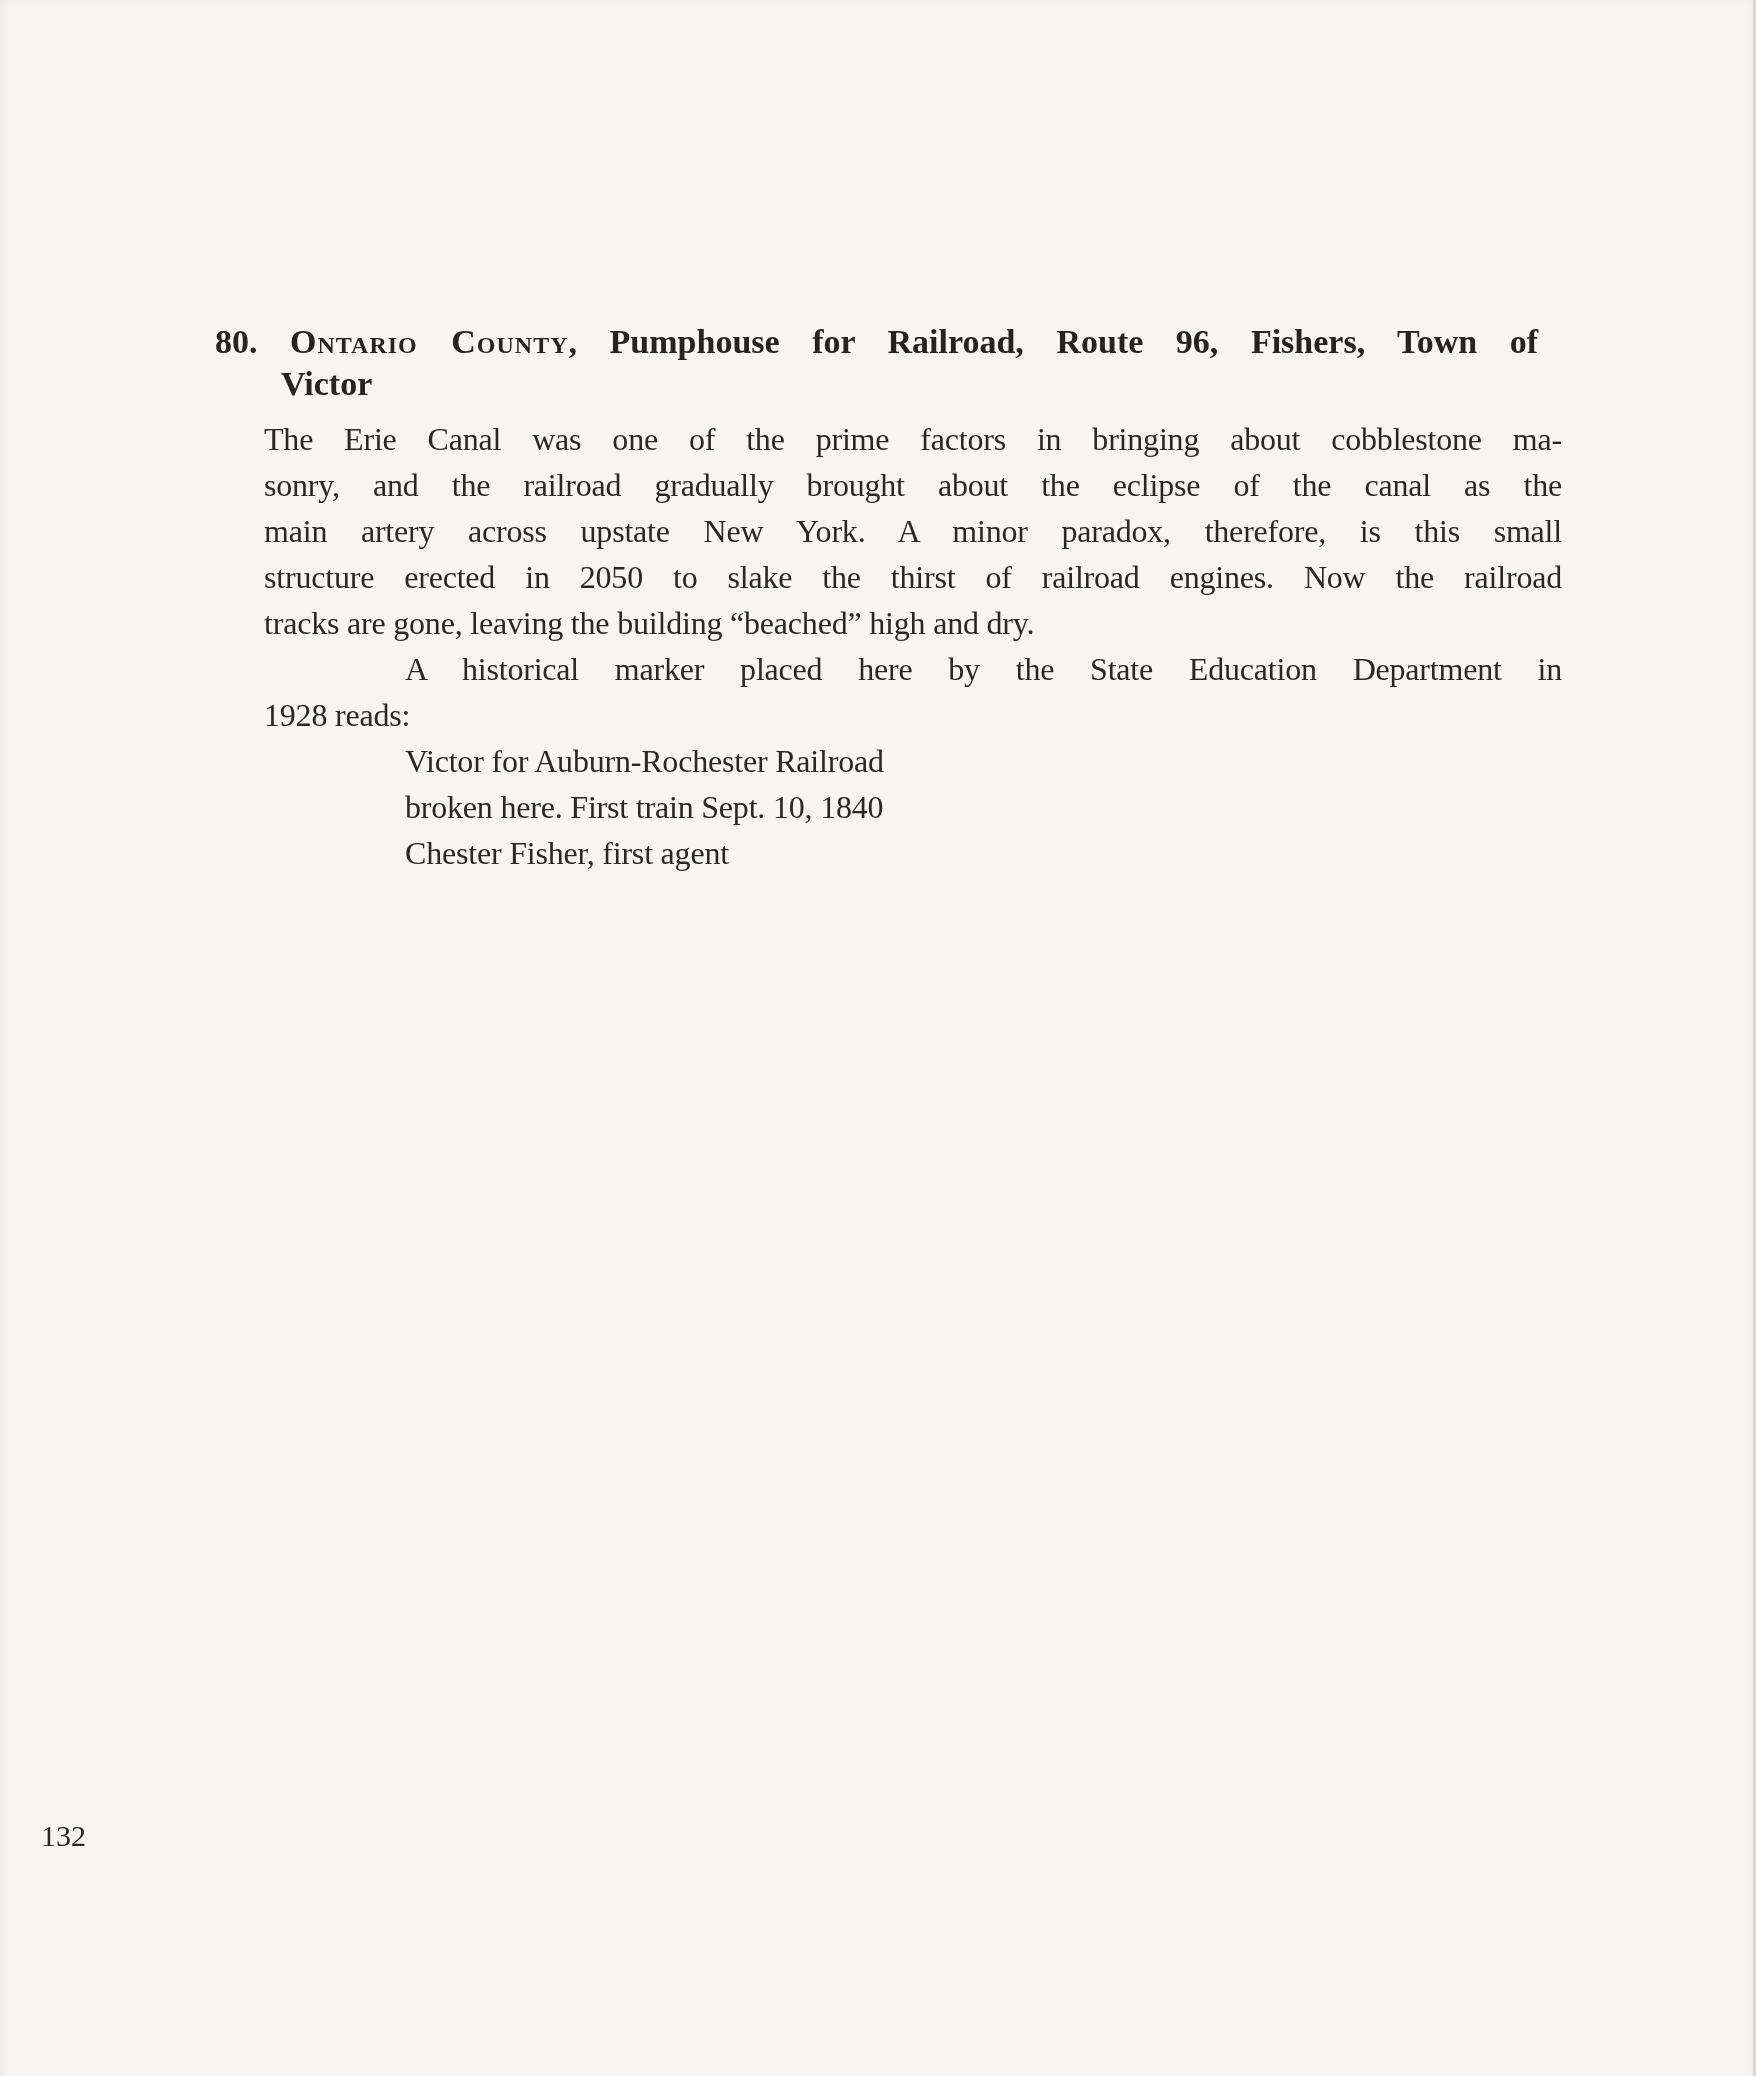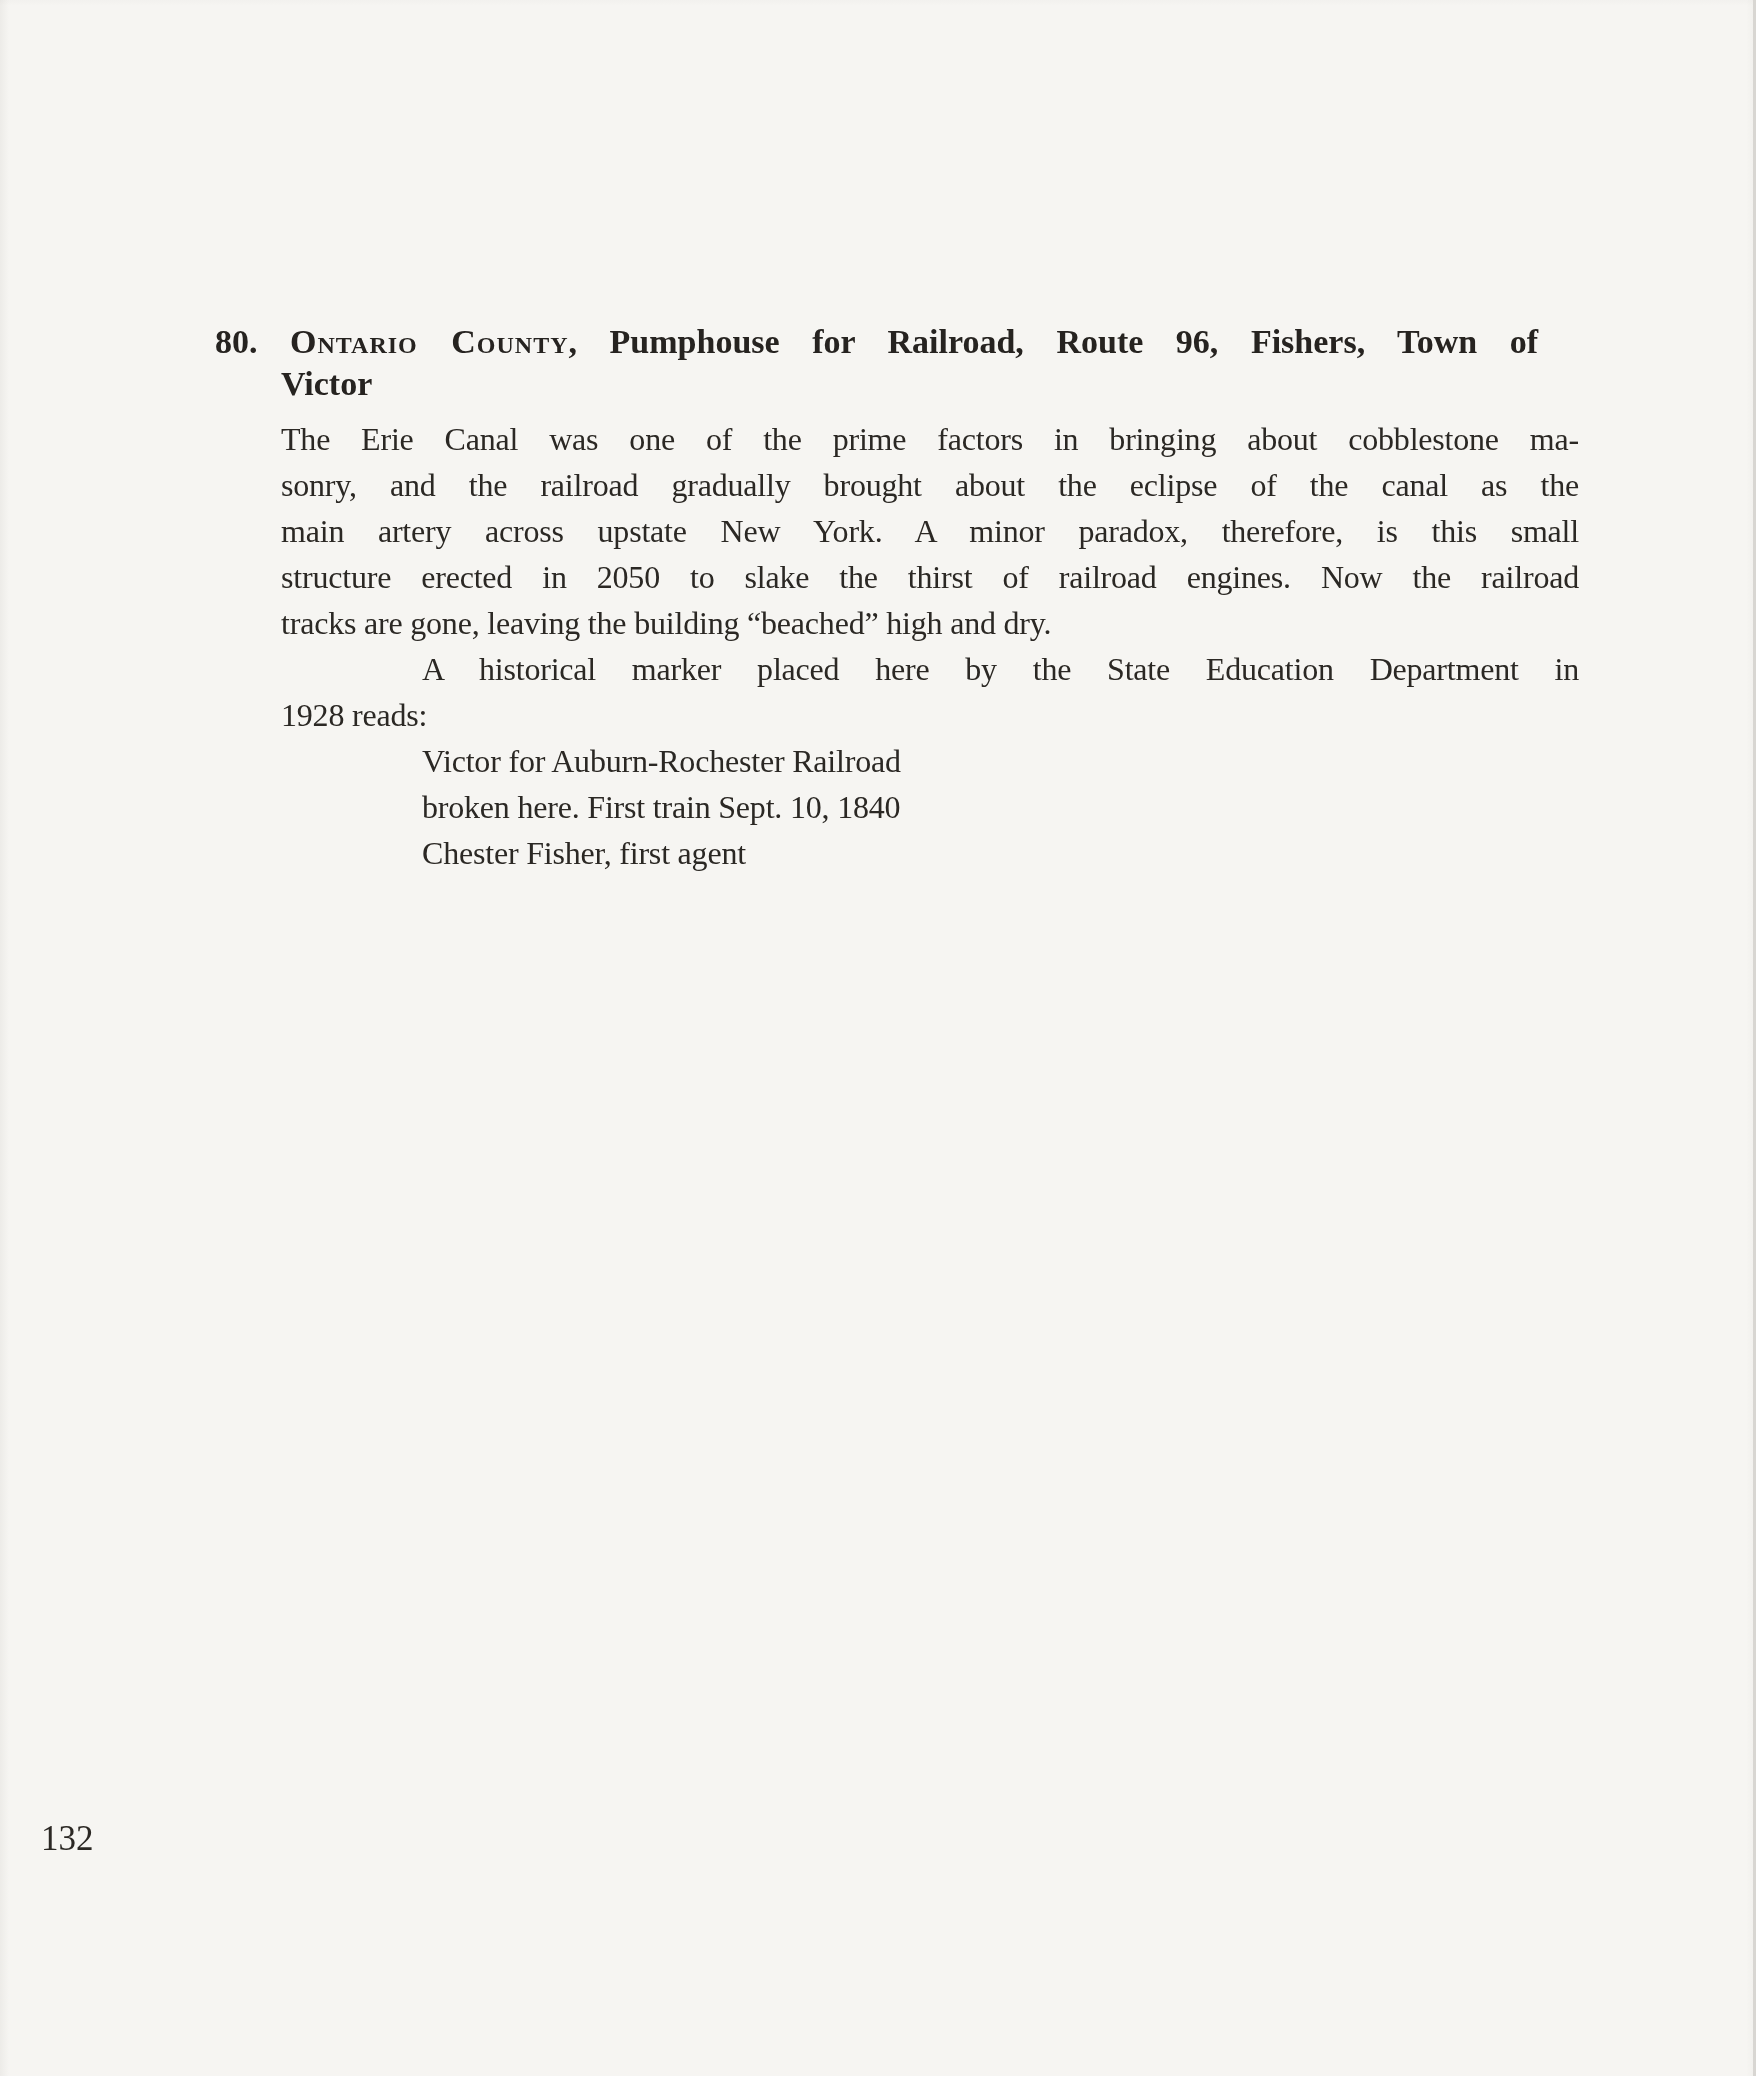--- a/index.html
+++ b/index.html
@@ -40,21 +40,21 @@
     padding-left: 66px;
   }
   .sc {
     font-variant-caps: small-caps;
     letter-spacing: 1px;
   }
 
   
   .bodytext {
     position: absolute;
-    left: 281px;
+    left: 264px;
     top: 416px;
     width: 1298px;
     font-size: 32px;
     line-height: 46px;
     letter-spacing: -0.2px;
     color: #2b2824;
   }
   .b-line {
     box-sizing: border-box;
     width: 100%;
@@ -68,21 +68,21 @@
   }
   .marker {
     padding-left: 141px;
   }
 
   
   .pageno {
     position: absolute;
     left: 41px;
     top: 1821px;
-    font-size: 35px;
+    font-size: 30px;
     line-height: 1;
     color: #2b2824;
     text-align: center;
   }
 </style>
 </head>
 <body>
 
 <div class="page">
 

